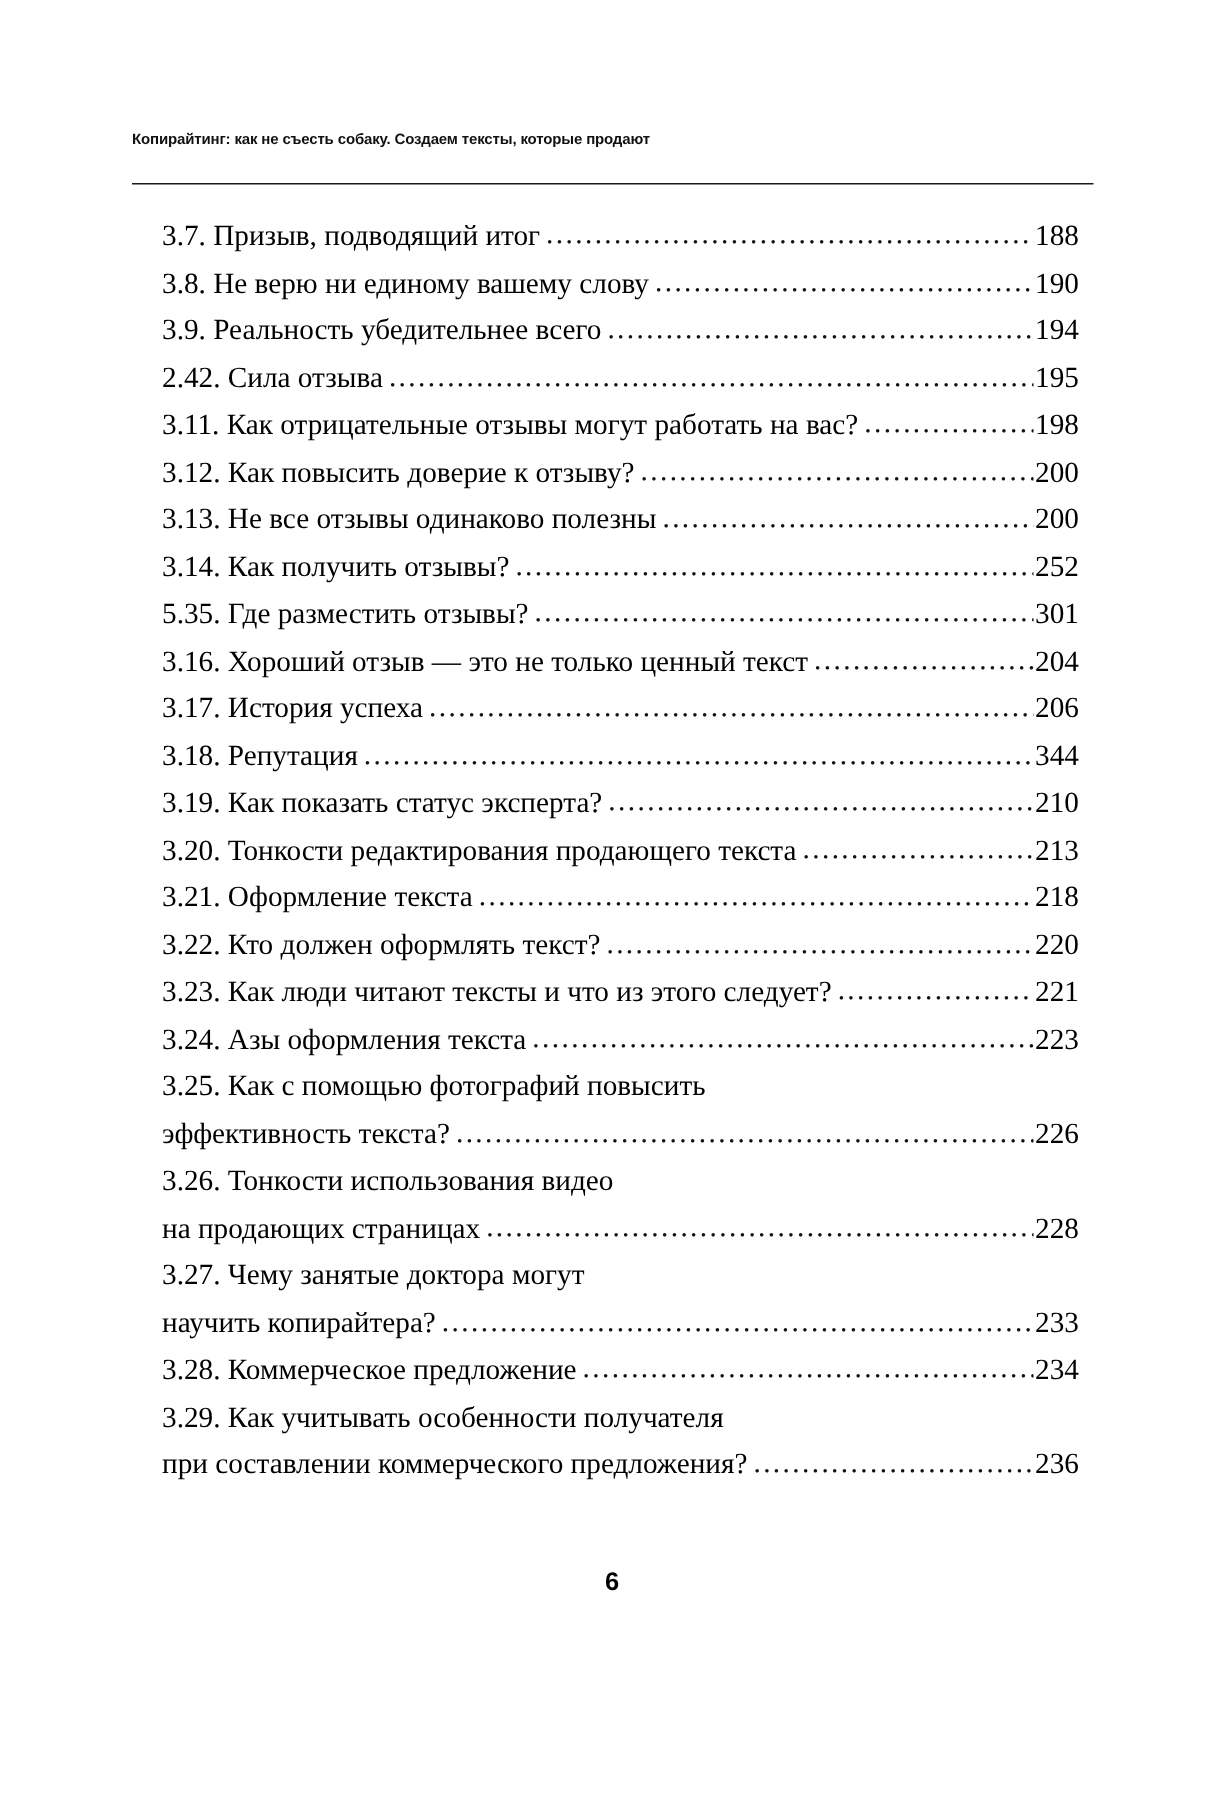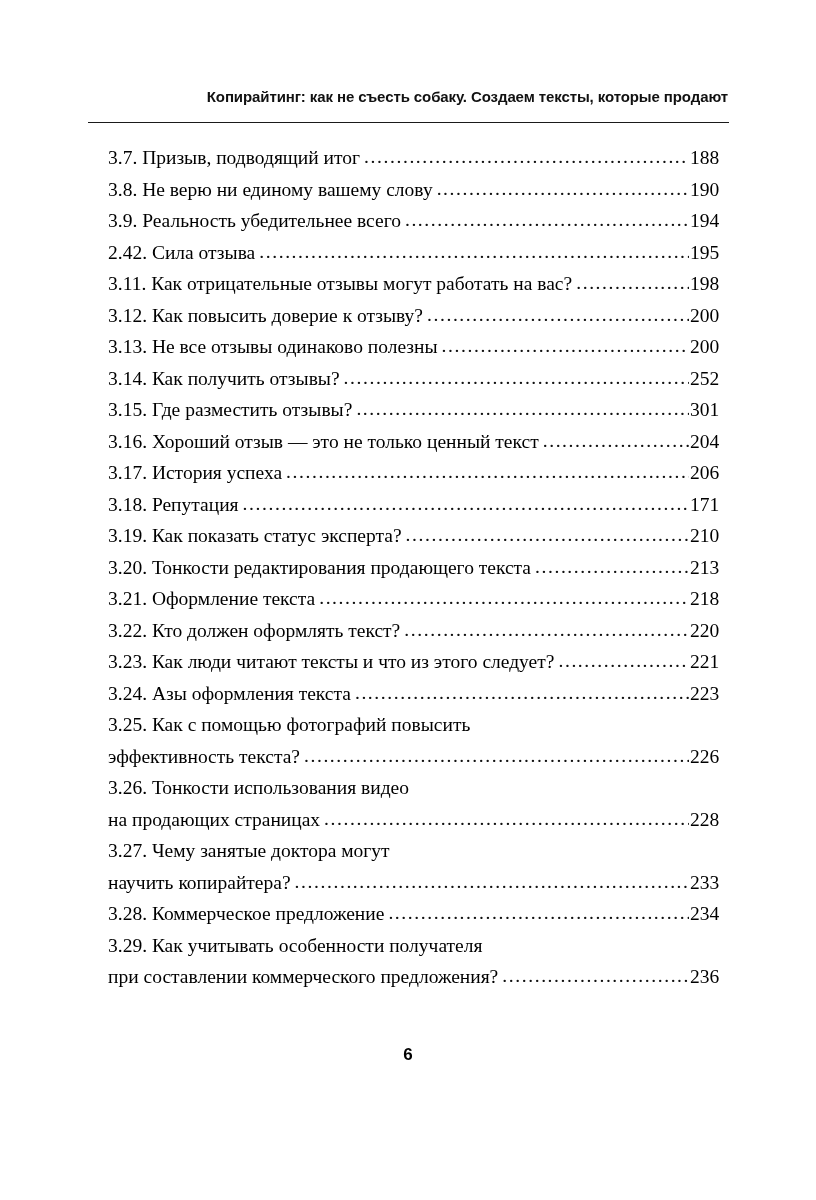--- a/index.html
+++ b/index.html
@@ -20,23 +20,23 @@
     left: 0; top: 0;
     width: 816px;
     height: 1200px;
     background: #ffffff;
   }
   .running-head {
     position: absolute;
     left: 88px;
     top: 88px;
     width: 640px;
-    text-align: right;
+    text-align: left;
     font-family: "Liberation Sans", sans-serif;
-    font-size: 15px;
+    font-size: 10px;
     font-weight: bold;
     letter-spacing: -0.1px;
     color: #111111;
     white-space: nowrap;
   }
   .head-rule {
     position: absolute;
     left: 88px;
     top: 122px;
     width: 641px;
@@ -162,21 +162,21 @@
       </div>
       <div class="toc-entry">
         <div class="entry-line">
           <span class="entry-text">3.14. Как получить отзывы?</span>
           <span class="dots"></span>
           <span class="page-num">252</span>
         </div>
       </div>
       <div class="toc-entry">
         <div class="entry-line">
-          <span class="entry-text">3.15. Где разместить отзывы?</span>
+          <span class="entry-text">5.35. Где разместить отзывы?</span>
           <span class="dots"></span>
           <span class="page-num">301</span>
         </div>
       </div>
       <div class="toc-entry">
         <div class="entry-line">
           <span class="entry-text">3.16. Хороший отзыв — это не только ценный текст</span>
           <span class="dots"></span>
           <span class="page-num">204</span>
         </div>
@@ -185,21 +185,21 @@
         <div class="entry-line">
           <span class="entry-text">3.17. История успеха</span>
           <span class="dots"></span>
           <span class="page-num">206</span>
         </div>
       </div>
       <div class="toc-entry">
         <div class="entry-line">
           <span class="entry-text">3.18. Репутация</span>
           <span class="dots"></span>
-          <span class="page-num">171</span>
+          <span class="page-num">344</span>
         </div>
       </div>
       <div class="toc-entry">
         <div class="entry-line">
           <span class="entry-text">3.19. Как показать статус эксперта?</span>
           <span class="dots"></span>
           <span class="page-num">210</span>
         </div>
       </div>
       <div class="toc-entry">

